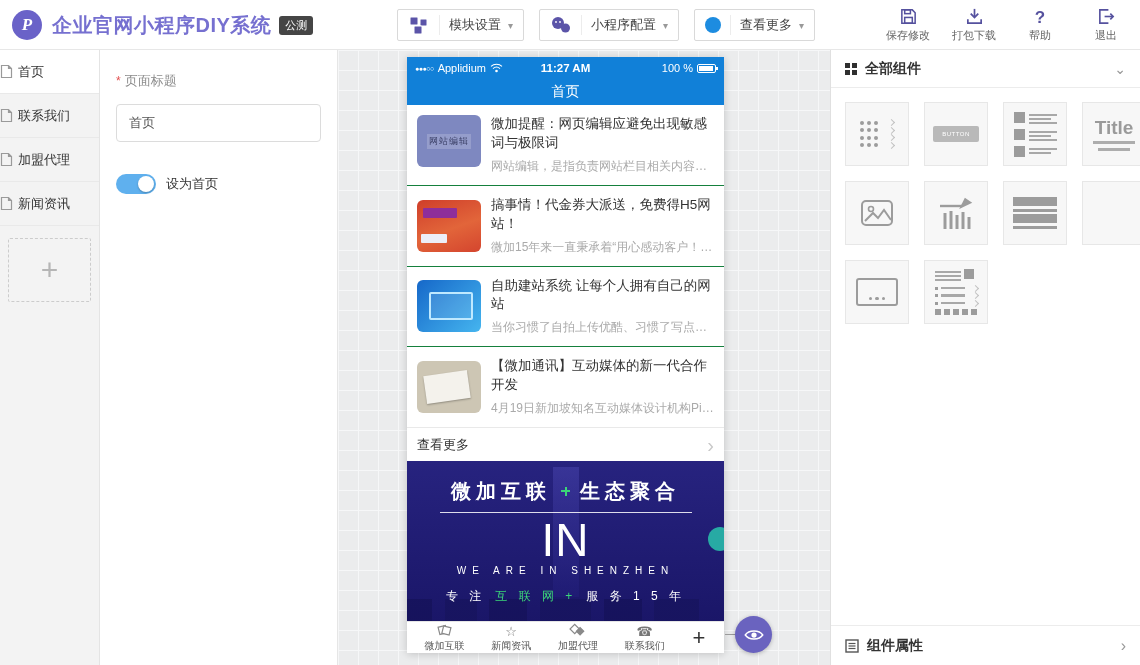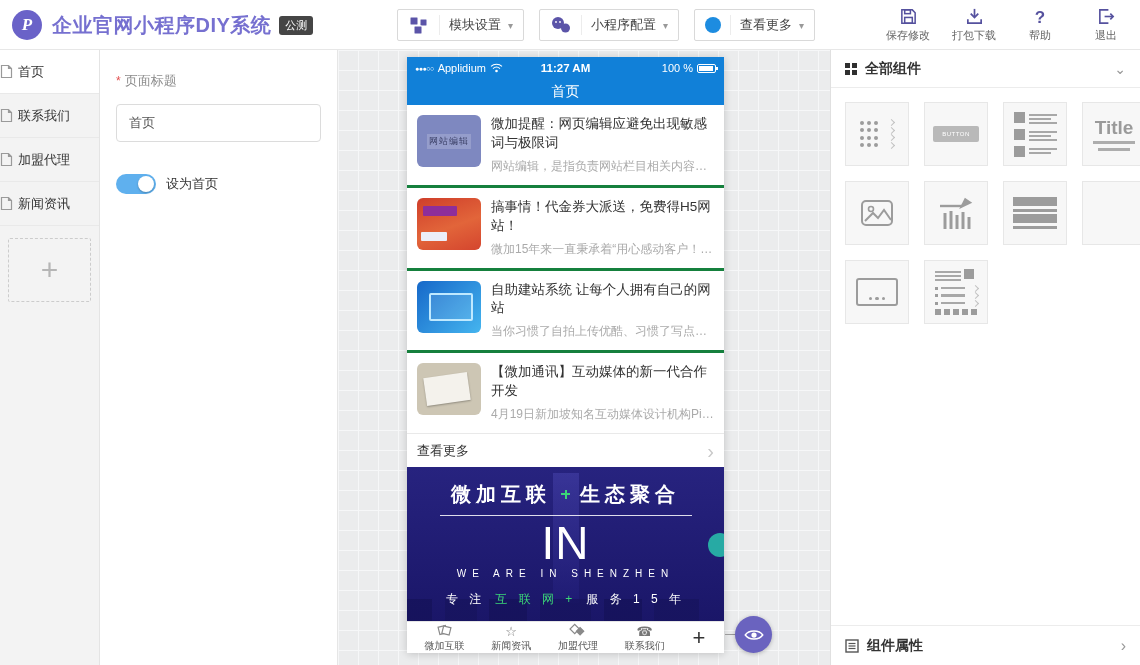--- a/index.html
+++ b/index.html
@@ -71,21 +71,21 @@
   .p-status .right { justify-content:flex-end; }
   .p-status .mid { flex:1; text-align:center; font-weight:bold; font-size:11.5px; }
   .sig-dots { font-size:7px; letter-spacing:-.5px; }
   .bat { width:19px; height:9px; border:1px solid #fff; border-radius:2px; position:relative; }
   .bat i { position:absolute; left:1px; top:1px; bottom:1px; width:14px; background:#fff; }
   .bat::after { content:""; position:absolute; right:-3px; top:2px; width:2px; height:3px; background:#fff; }
   .p-title { flex:none; height:26px; background:#1180d8; color:#fff; font-size:14px;
              display:flex; align-items:center; justify-content:center; }
   .p-list { flex:none; background:#fff; }
   .news-item { display:flex; gap:10px; padding:10px; cursor:pointer; }
-  .news-item + .news-item { border-top:3px solid #15803d; }
+  .news-item + .news-item { border-top:1px solid #15803d;align-items:center; }
   .thumb { flex:none; width:64px; height:52px; border-radius:6px; position:relative; overflow:hidden; }
   .t0 { background:#7e88c0; display:flex; align-items:center; justify-content:center; }
   .t0 span { font-size:9px; color:#3c4168; background:rgba(255,255,255,.18); padding:1px 2px; letter-spacing:1px; }
   .t1 { background:linear-gradient(160deg,#cf3e2a,#e2653a 55%,#d4452e); }
   .t1::before { content:""; position:absolute; left:6px; top:8px; width:34px; height:10px; background:#8e2e9a; border-radius:1px; }
   .t1::after  { content:""; position:absolute; left:4px; bottom:9px; width:26px; height:9px; background:#eceef8; border-radius:1px; }
   .t2 { background:linear-gradient(135deg,#1668c9,#45b5ef); }
   .t2::after { content:""; position:absolute; left:12px; top:12px; width:40px; height:24px;
                border:2px solid #bfe9ff; border-radius:2px; background:rgba(255,255,255,.12); }
   .t3 { background:#cdc6b4; }

